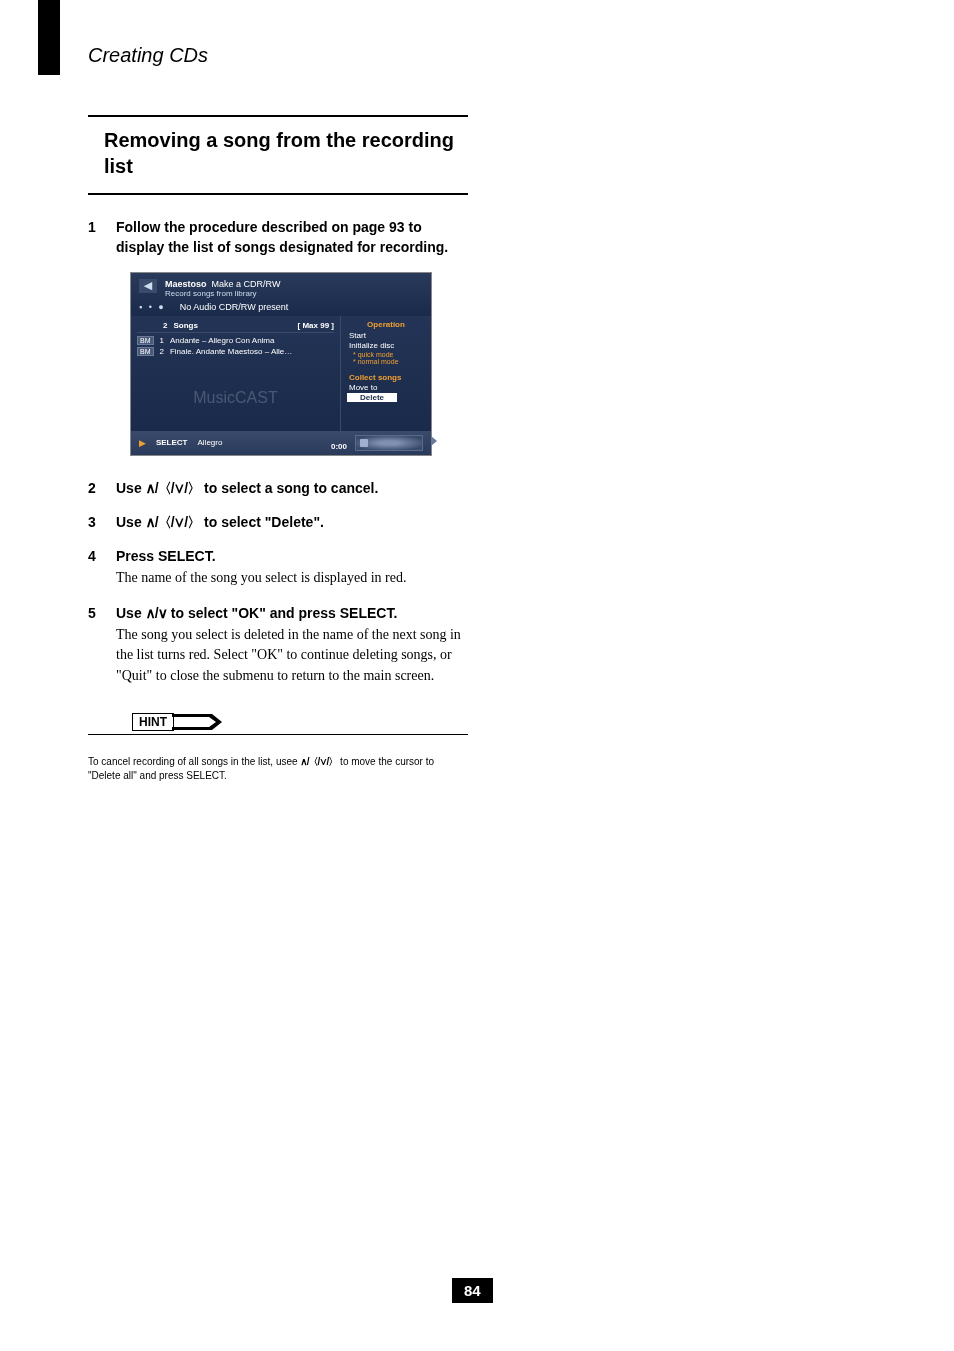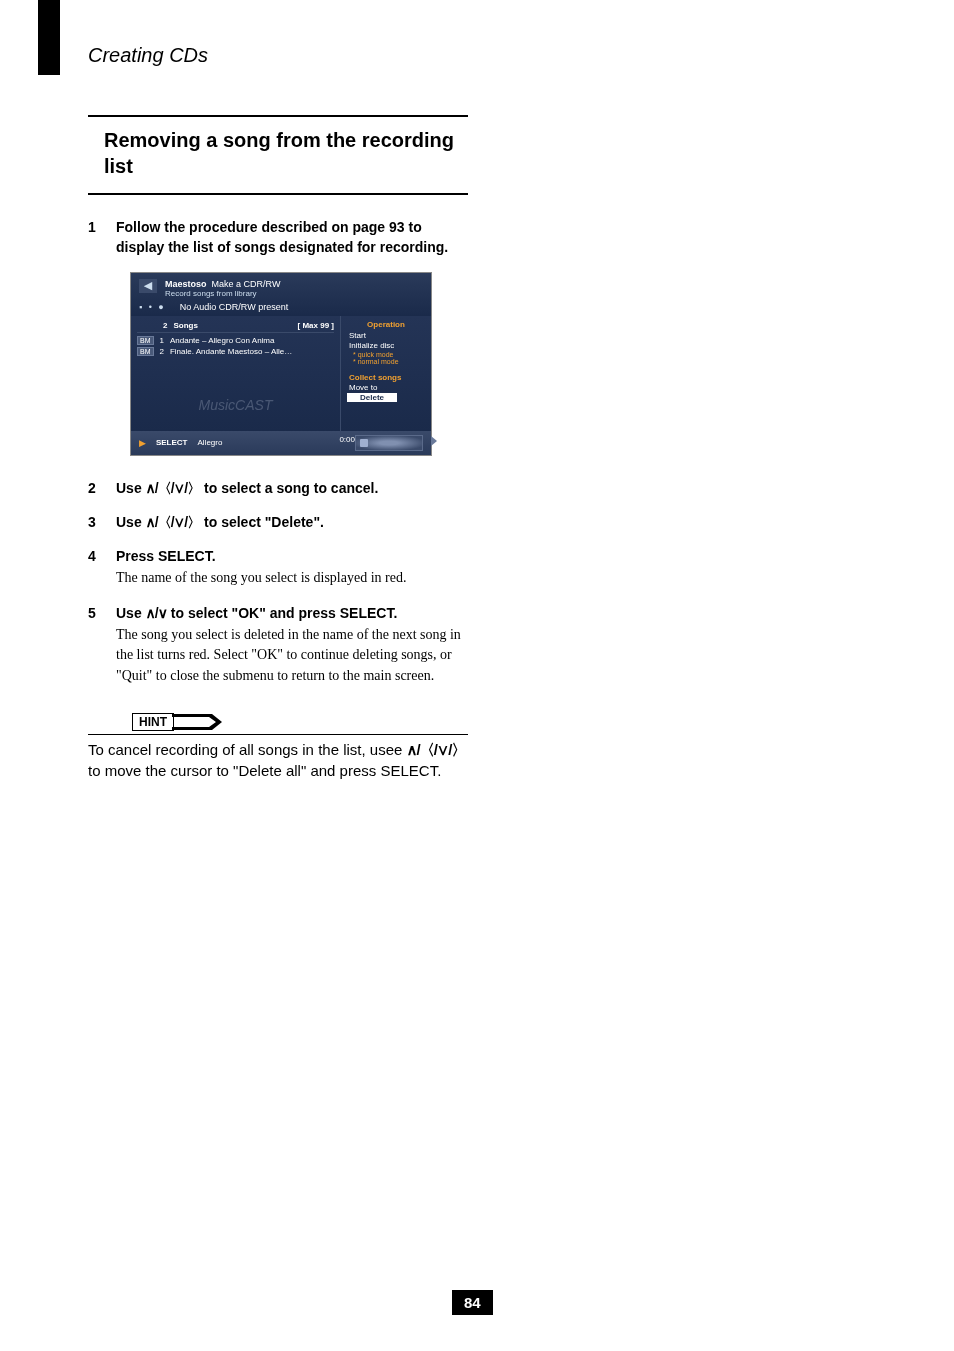--- a/index.html
+++ b/index.html
@@ -113,24 +113,23 @@
     .ui-row { display: flex; gap: 6px; padding: 1px 0; font-size: 8px; }
     .ui-badge {
       background: #4a5a7a;
       color:#fff;
       font-size:7px;
       padding: 0 2px;
       border:1px solid #6a7a9a;
     }
     .ui-watermark {
       position:absolute;
-      bottom: 18px; left: 0; right:0;
+      bottom: 24px; left: 0; right:0;
       text-align:center;
-      font-size: 14px;
-      font-style: italic;
+      font-size: 16px;
       color: rgba(180,190,210,0.3);
       pointer-events:none;
     }
     .ui-right {
       width: 90px;
       padding: 4px 6px;
       font-size: 8px;
     }
     .ui-op-head { color:#f0a030; text-align:center; font-weight:bold; margin-bottom:2px; }
     .ui-op-item { padding: 0 2px; margin: 0 0 1px 0; }
@@ -147,21 +146,21 @@
       background: linear-gradient(#3a4a6a, #2a3a5a);
       padding: 4px 8px;
       display:flex;
       align-items:center;
       gap: 10px;
       font-size:8px;
     }
     .ui-play-icon { color:#f0a030; font-size:9px; }
     .ui-footer-right {
       margin-left:auto;
-      display:flex; align-items:flex-start; 
+      display:flex; align-items:flex-end; gap:8px;font-weight:bold;
     }
     .ui-thumb {
       width:68px; height:16px;
       background: radial-gradient(ellipse at center, #8090b0 20%, #3a4a6a 80%);
       border:1px solid #5a6a8a;
       position:relative;
     }
     .ui-thumb::after{
       content:""; position:absolute; left:4px; top:3px; width:8px; height:8px;
       background:#a0b0d0; border-radius:1px;
@@ -180,29 +179,29 @@
       font-weight: bold;
       font-family: Arial, sans-serif;
     }
     .hint-tail {
       display:inline-block;
       margin-left:-2px;
     }
     .hint-tail svg { display:block; }
     .hint-text {
       font-family: Arial, sans-serif;
-      font-size: 15px;
+      font-size: 10px;
       line-height: 1.4;
       border-top:1px solid #000;
-      padding-top:4px;
+      padding-top:20px;
     }
     .page-num-box {
       position:absolute;
       left: 452px;
-      bottom: 36px;
+      bottom: 48px;
       background:#000;
       color:#fff;
       font-weight:bold;
       padding: 4px 12px;
       font-size: 15px;
     }
   </style>
 </head>
 <body>
 

